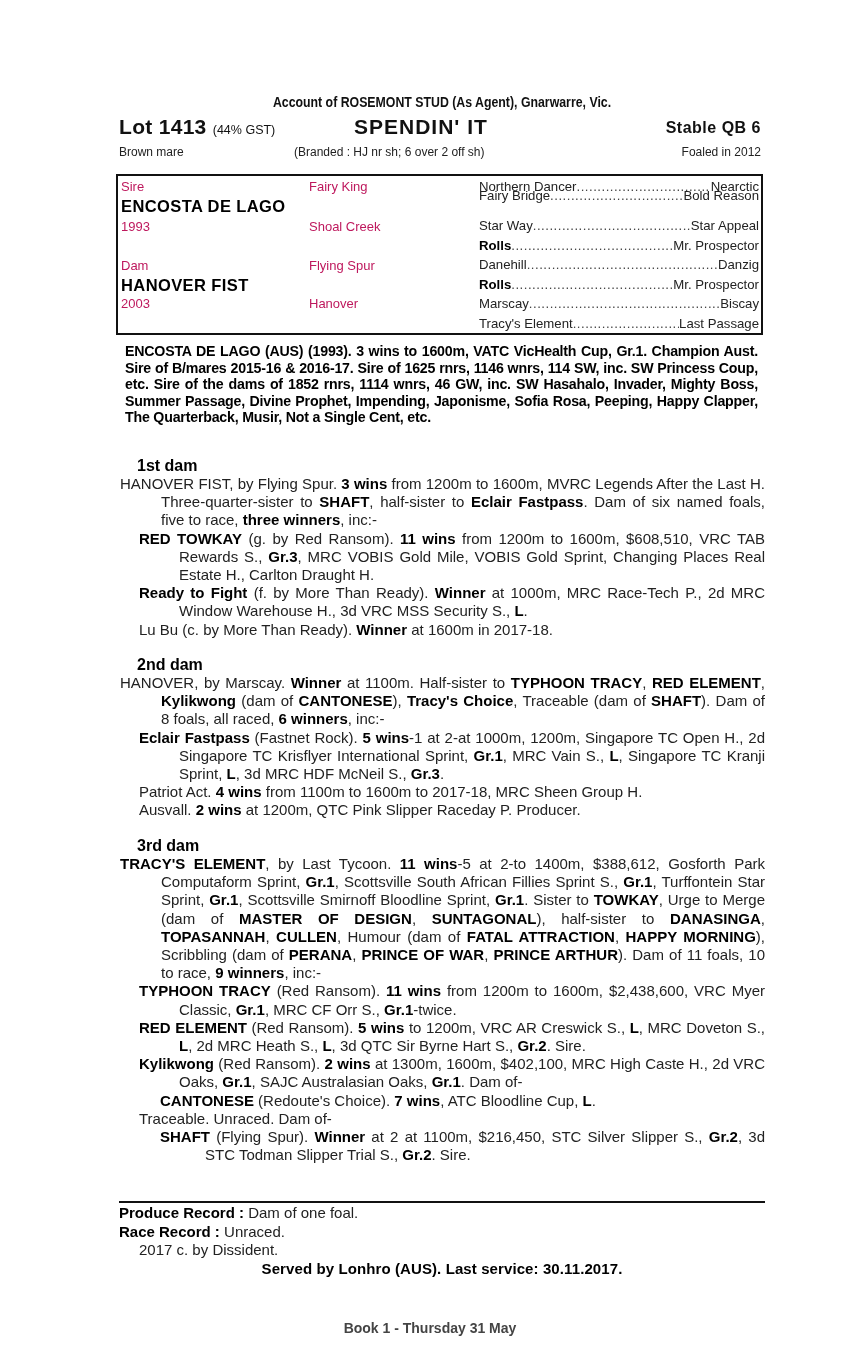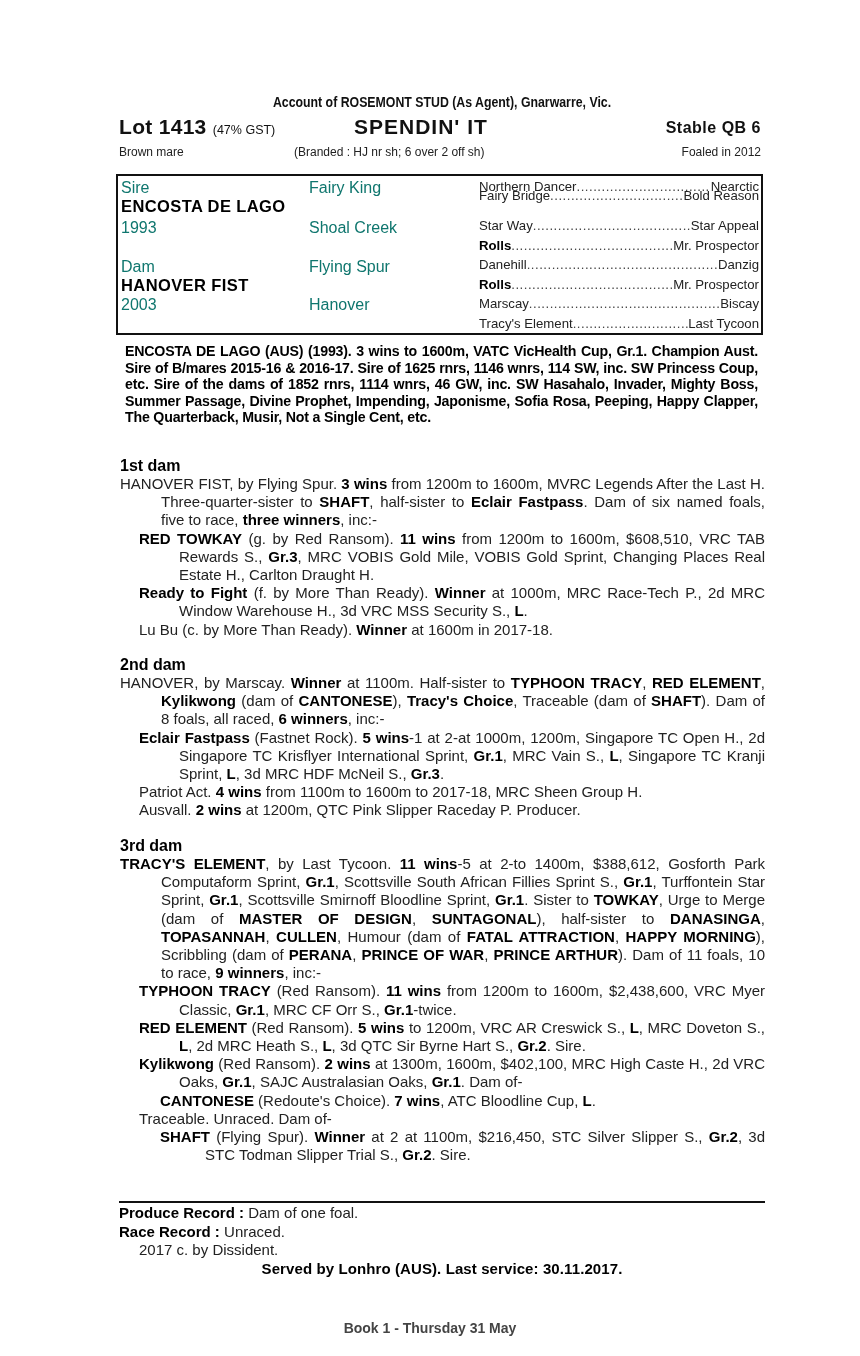--- a/index.html
+++ b/index.html
@@ -12,30 +12,30 @@
   .lotrow { position:absolute; top:115px; left:0; width:646px; height:26px; }
   .lot { position:absolute; left:0; top:0; font-weight:bold; font-size:21px; letter-spacing:0.3px; }
   .lot .gst { font-weight:normal; font-size:12.5px; letter-spacing:0; }
   .horse { position:absolute; left:235px; top:0; font-weight:bold; font-size:21px; letter-spacing:1px; }
   .stable { position:absolute; right:4px; top:4px; font-weight:bold; font-size:16px; letter-spacing:0.5px; }
   .descrow { position:absolute; top:145px; left:0; width:646px; height:20px; font-size:12px; color:#222; }
   .descrow .color { position:absolute; left:0; }
   .descrow .brand { position:absolute; left:175px; }
   .descrow .foaled { position:absolute; right:4px; }
   .ped { position:absolute; top:174px; left:-3px; width:647px; height:161px; border:2px solid #111; box-sizing:border-box; }
-  .ped .cell { position:absolute; font-size:16px; color:#0f766e; white-space:nowrap; }
+  .ped .cell { position:absolute; font-size:13px; color:#be185d; white-space:nowrap; }
   .ped .big { font-weight:bold; font-size:16.5px; color:#000; letter-spacing:0.4px; }
   .ped .gg { position:absolute; left:361px; width:280px; font-size:13.2px; color:#222; display:flex; white-space:nowrap; }
   .ped .gg .dots { flex:1; overflow:hidden; }
   .ped .gg .dots::before { content:"........................................................................................................"; letter-spacing:0.5px; color:#444; }
   .ped .gg b { font-weight:bold; color:#000;text-align:center; }
   .sire-blurb { position:absolute; top:343px; left:6px; width:633px; font-weight:bold; font-size:14.2px; line-height:16.6px;
                 text-align:justify; letter-spacing:-0.2px; color:#000; }
   .sec { position:absolute; left:0; width:646px; font-size:15px; line-height:18.2px; color:#222; }
-  .sec .h { font-weight:bold; color:#000; font-size:16px; line-height:18px; margin-left:1px; }
+  .sec .h { font-weight:bold; color:#000; font-size:16px; line-height:18px; margin-left:18px; }
   .sec p { margin:0; text-align:justify; }
   .sec b { color:#000; font-weight:bold; }
   .p0 { padding-left:42px; text-indent:-41px; }
   .p1 { padding-left:60px; text-indent:-40px; }
   .p2 { padding-left:86px; text-indent:-45px; }
   .plain1 { padding-left:20px; text-align:left !important; }
   .rule { position:absolute; left:0; top:1201px; width:646px; border-top:2px solid #111; }
   .records { position:absolute; top:1204px; left:0; width:646px; font-size:15px; line-height:18.5px; color:#222; }
   .records b { font-weight:bold; color:#000; }
   .served { text-align:center; font-weight:bold; font-size:15px; color:#000; letter-spacing:0.1px; }
@@ -43,21 +43,21 @@
             font-family:"Liberation Sans", sans-serif; }
 </style>
 </head>
 <body>
 
 <div class="page">
 
   <div class="account">Account of ROSEMONT STUD (As Agent), Gnarwarre, Vic.</div>
 
   <div class="lotrow">
-    <div class="lot"><span>Lot 1413</span> <span class="gst">(47% GST)</span></div>
+    <div class="lot"><span>Lot 1413</span> <span class="gst">(44% GST)</span></div>
     <div class="horse">SPENDIN' IT</div>
     <div class="stable">Stable QB 6</div>
   </div>
 
   <div class="descrow">
     <span class="color">Brown mare</span>
     <span class="brand">(Branded : HJ nr sh; 6 over 2 off sh)</span>
     <span class="foaled">Foaled in 2012</span>
   </div>
 
@@ -106,21 +106,21 @@
           <span>Mr. Prospector</span>
         </div>
         <div class="gg" style="top: 120px;">
           <span>Marscay</span>
           <span class="dots"></span>
           <span>Biscay</span>
         </div>
         <div class="gg" style="top: 139.5px;">
           <span>Tracy's Element</span>
           <span class="dots"></span>
-          <span>Last Tycoon</span>
+          <span>Last Passage</span>
         </div>
       </div>
   </div>
 
   <div class="sire-blurb">ENCOSTA DE LAGO (AUS) (1993). 3 wins to 1600m, VATC VicHealth Cup, Gr.1. Champion Aust. Sire of B/mares 2015-16 &amp; 2016-17. Sire of 1625 rnrs, 1146 wnrs, 114 SW, inc. SW Princess Coup, etc. Sire of the dams of 1852 rnrs, 1114 wnrs, 46 GW, inc. SW Hasahalo, Invader, Mighty Boss, Summer Passage, Divine Prophet, Impending, Japonisme, Sofia Rosa, Peeping, Happy Clapper, The Quarterback, Musir, Not a Single Cent, etc.</div>
 
   <div id="sections">
       <div class="sec" style="top: 457px;">
         <div class="h">1st dam</div>
         <p class="p0"><span>HANOVER FIST, by Flying Spur. </span><b>3 wins</b><span> from 1200m to 1600m, MVRC Legends After the Last H. Three-quarter-sister to </span><b>SHAFT</b><span>, half-sister to </span><b>Eclair Fastpass</b><span>. Dam of six named foals, five to race, </span><b>three winners</b><span>, inc:-</span></p>

